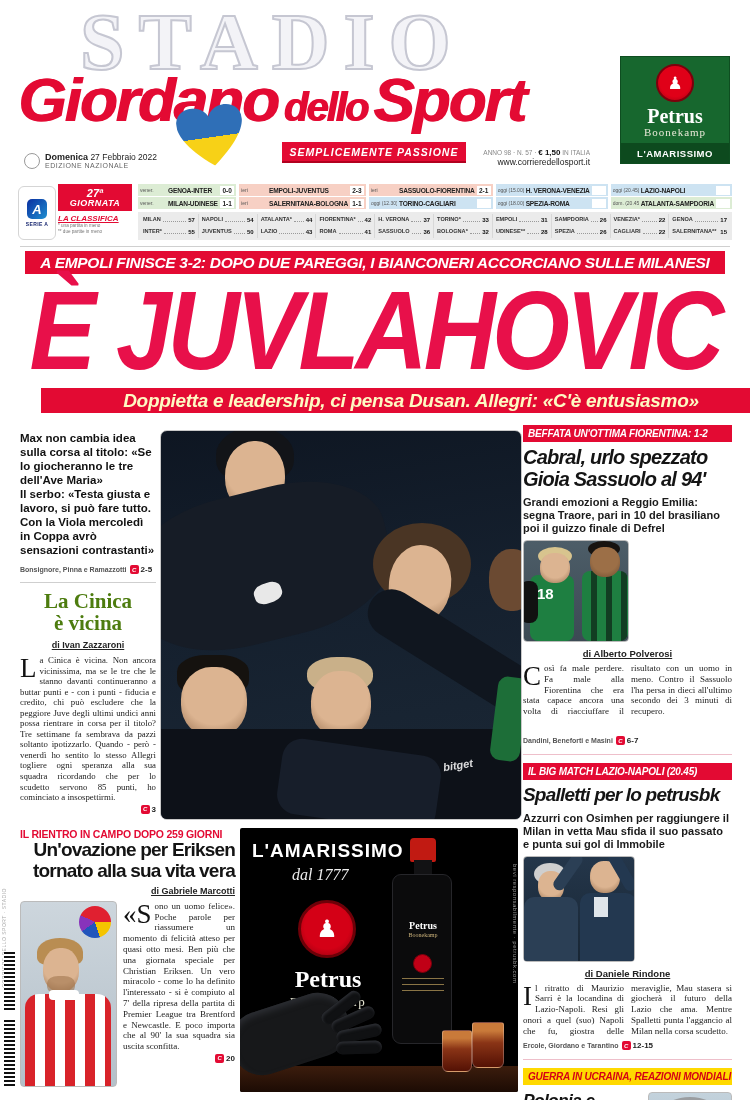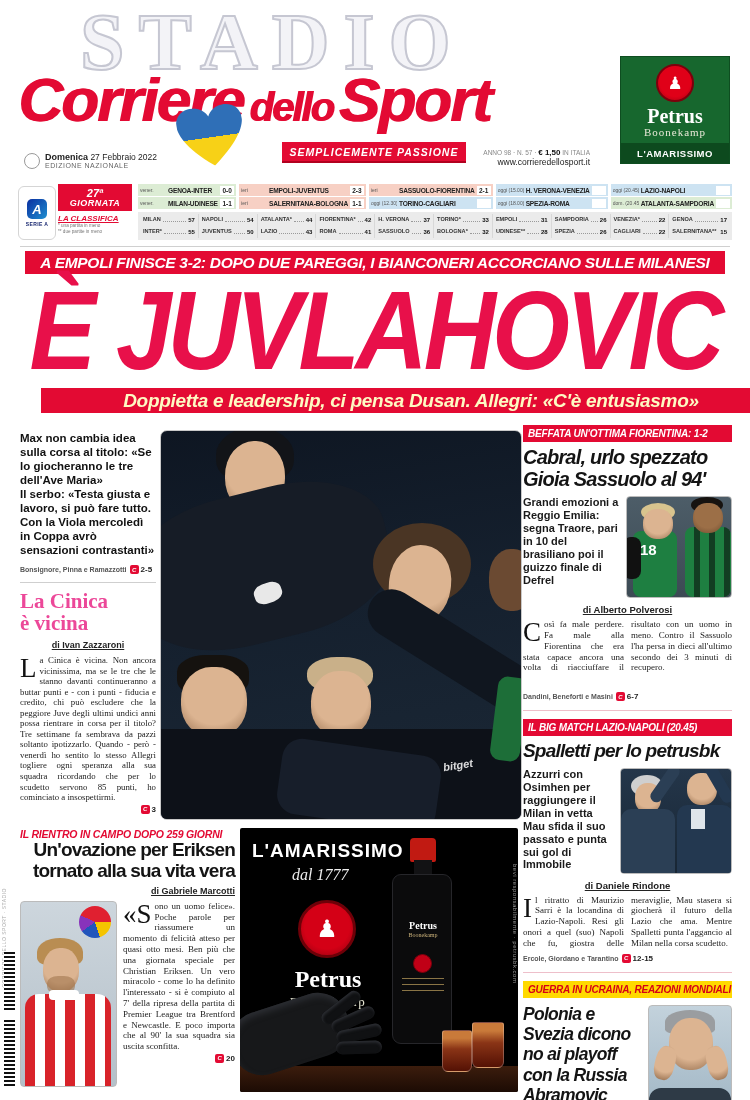--- a/index.html
+++ b/index.html
@@ -77,47 +77,47 @@
   
   #leftcol{left:20px;top:428px;width:136px;}
   .quote{font-size:11.5px;font-weight:bold;line-height:1.22;color:#111;}
   .byline-row{display:flex;align-items:center;gap:3px;margin-top:8px;}
   .byline-sm{font-size:7px;font-weight:bold;color:#555;}
   .pg{display:inline-flex;align-items:center;gap:2px;}
   .pg-i{width:9px;height:9px;background:#e30a33;border-radius:2px;color:#fff;font-size:6px;font-weight:bold;
         display:flex;align-items:center;justify-content:center;font-style:italic;}
   .pg-n{font-size:8px;font-weight:bold;color:#222;}
   .hr{height:1px;background:#cfcfcf;margin:8px 0;}
-  .cin-t{font-family:"Liberation Serif",serif;font-weight:bold;font-size:21px;line-height:1.02;text-align:left;color:#ec4899;}
+  .cin-t{font-family:"Liberation Serif",serif;font-weight:bold;font-size:21px;line-height:1.02;text-align:center;color:#4d7c0f;}
   .cin-a{text-align:center;font-size:9px;font-weight:bold;text-decoration:underline;margin:6px 0 5px;color:#222;}
   .serif-body{font-family:"Liberation Serif",serif;font-size:8.8px;line-height:1.2;color:#222;text-align:justify;}
   .serif-body::first-letter{float:left;font-size:27px;line-height:.82;padding:2px 3px 0 0;color:#111;}
   .endpg{display:flex;justify-content:flex-end;margin-top:2px;}
   
   #photo{left:160px;top:430px;width:360px;height:388px;border-radius:7px;overflow:hidden;border:1px solid #c9c9c9;
          background:linear-gradient(170deg,#0e1622 0%,#15202e 45%,#1b2836 100%);}
   #photo div{position:absolute;}
   .skin{background:radial-gradient(circle at 50% 40%,#dcb491 0 55%,#936c4c 100%);}
   
   #rightcol{left:523px;top:425px;width:209px;}
   .label-bar{height:17px;background:#e30a33;color:#fff;display:flex;align-items:center;padding:0 5px;
              font-weight:bold;font-style:italic;font-size:10px;letter-spacing:-.2px;white-space:nowrap;}
   .label-bar.yellow{background:#ffd900;color:#d50215;}
   .sec-h{font-weight:bold;font-style:italic;color:#141414;font-size:20px;line-height:1.08;letter-spacing:-.8px;
          margin-top:5px;white-space:nowrap;}
-  .lead-row{display:flex;gap:5px;margin-top:6px;}
+  .lead-row{display:flex;gap:5px;margin-top:6px;flex-direction:column;}
   .lead-txt{font-size:11px;font-weight:bold;line-height:1.18;color:#1a1a1a;flex:1;}
   .mini-photo{flex:none;border-radius:4px;overflow:hidden;position:relative;border:1px solid #bbb;}
   .mini-photo div{position:absolute;}
   .author{text-align:center;font-size:9.5px;font-weight:bold;text-decoration:underline;margin:6px 0 4px;color:#222;}
   .cols2{column-count:2;column-gap:7px;}
   .sec-div{height:1px;background:#eebfca;margin:9px 0 8px;}
   
   #erik{left:20px;top:828px;width:215px;}
-  .red-kick{color:#e30a33;font-weight:bold;font-style:italic;font-size:10.5px;letter-spacing:-.2px;white-space:nowrap;}
+  .red-kick{color:#e30a33;font-weight:bold;font-size:10.5px;letter-spacing:-.2px;white-space:nowrap;}
   #erik .h{font-weight:bold;font-size:19px;line-height:1.1;letter-spacing:-.8px;color:#141414;white-space:nowrap;text-align:right;}
   #erik .auth{text-align:right;font-size:9px;font-weight:bold;text-decoration:underline;margin:4px 0 5px;color:#222;}
   #erik .flexrow{display:flex;gap:6px;}
   #erikphoto{flex:none;width:95px;height:184px;border-radius:4px;position:relative;overflow:hidden;border:1px solid #bbb;
              background:linear-gradient(180deg,#cdd6dd,#b4c0c9);}
   #erikphoto div{position:absolute;}
   
   #ad{left:240px;top:828px;width:278px;height:264px;background:#000;overflow:hidden;border-radius:2px;}
   #ad div{position:absolute;}
   #ad .title{left:12px;top:12px;color:#fff;font-weight:bold;font-size:19px;letter-spacing:1px;}
@@ -160,21 +160,21 @@
   .vbar{position:absolute;left:4px;width:11px;background:repeating-linear-gradient(0deg,#111 0 2px,#fff 2px 4px);}
   #sideinfo{position:absolute;left:1px;top:888px;writing-mode:vertical-rl;transform:rotate(180deg);
             font-size:5px;color:#aaa;letter-spacing:.5px;}
 </style>
 </head>
 <body>
 
 <div id="page">
 
   <div class="abs" id="ghost">STADIO</div>
-  <div class="abs" id="logo"><span class="big">Corriere</span><span class="small">dello</span><span class="big">Sport</span></div>
+  <div class="abs" id="logo"><span class="big">Giordano</span><span class="small">dello</span><span class="big">Sport</span></div>
 
   <div class="abs" id="dateblock">
     <span id="datecircle"></span>
     <span>
       <div class="l1"><b>Domenica</b> <span>27 Febbraio 2022</span></div>
       <div class="l2">EDIZIONE NAZIONALE</div>
     </span>
   </div>
 
   <svg class="abs" id="heart" viewBox="0 0 32 29">

